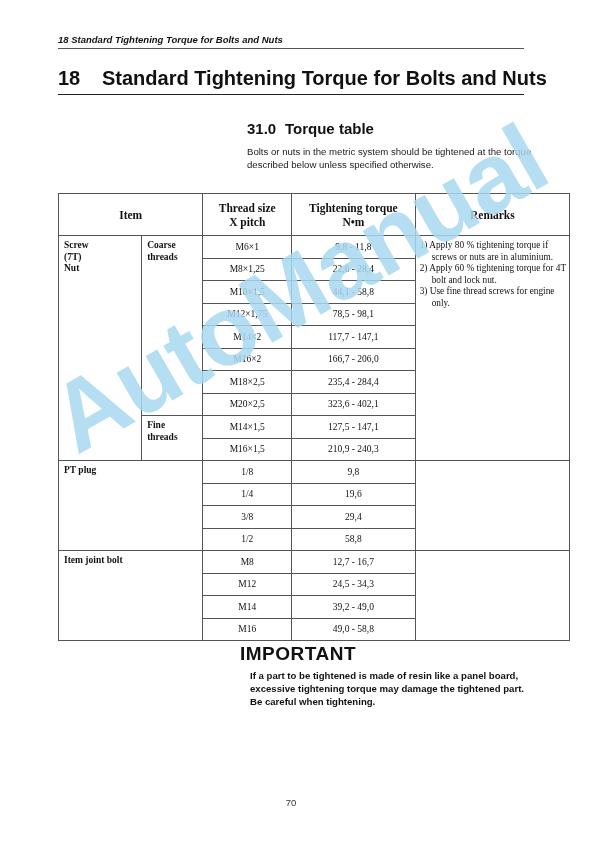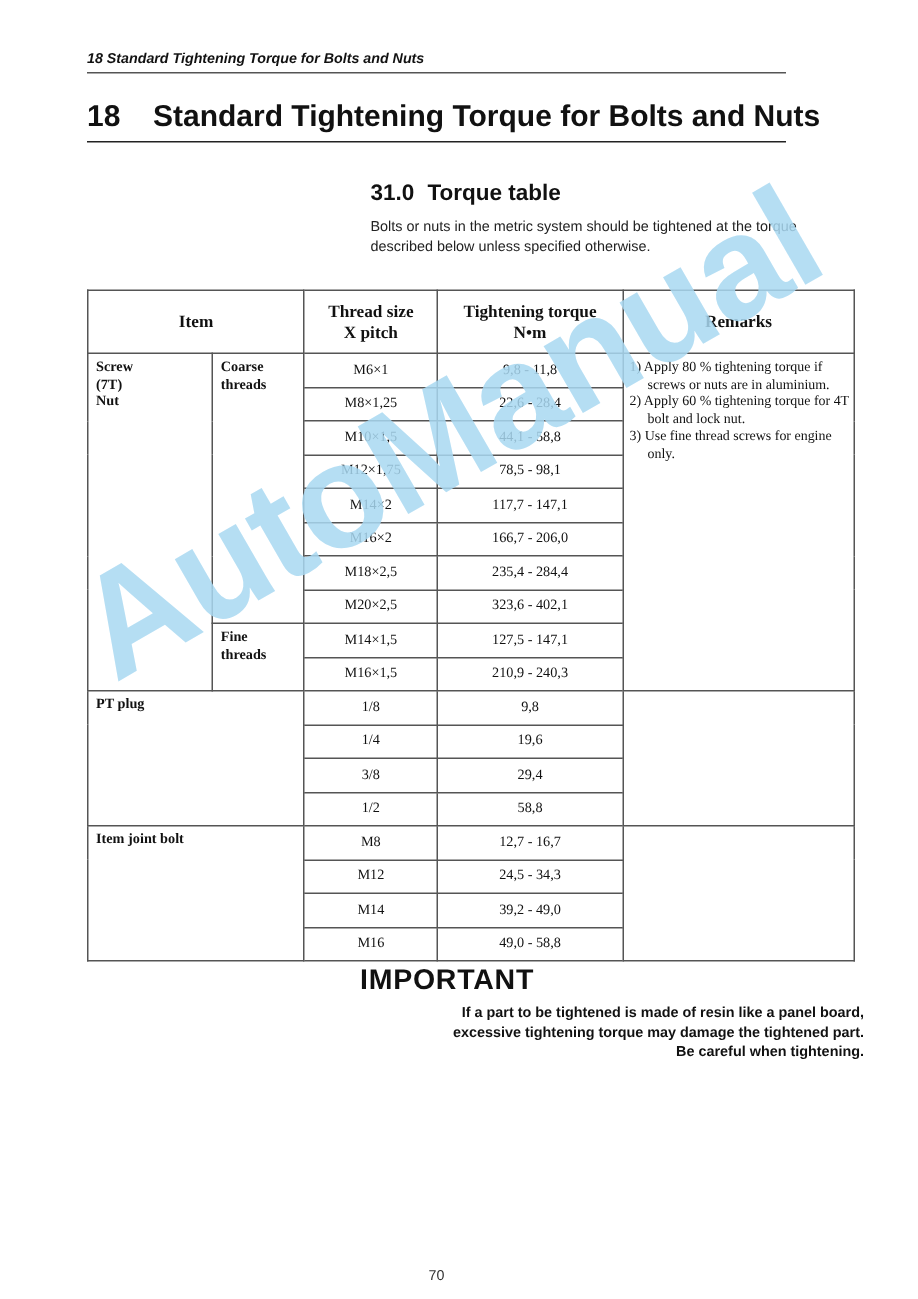--- a/index.html
+++ b/index.html
@@ -12,22 +12,22 @@
   .intro { position:absolute; left:247px; top:146px; width:290px; font-size:9.6px; line-height:12.5px; color:#222; }
   table.torque { position:absolute; left:58px; top:193px; width:512px; border-collapse:collapse; font-family:"Liberation Serif", serif; font-size:9.5px; border:1.6px solid #333; }
   table.torque th, table.torque td { border:1px solid #555; padding:0; }
   table.torque th { font-weight:bold; font-size:11.5px; height:41px; text-align:center; line-height:14px; }
   table.torque td { height:21.5px; }
   td.c { text-align:center; }
   td.l { vertical-align:top; padding:4px 0 0 5px !important; line-height:11.5px;font-weight:bold; }
   td.remarks { vertical-align:top; padding:4px 2px 0 4px !important; font-size:9.3px; line-height:11.6px;margin-top:40px; }
   .remark { padding-left:12px; text-indent:-12px; }
   .important-title { position:absolute; left:240px; top:643px; width:300px; text-align:left; font-size:19px; font-weight:900; letter-spacing:0.5px; }
-  .important-text { position:absolute; left:250px; top:669px; width:282px; text-align:right; font-size:9.6px; font-weight:bold; line-height:13px;margin-left:44px; }
-  .page-number { position:absolute; left:0; top:797px; width:582px; text-align:center; font-size:9.5px; color:#333;margin-top:48px; }
+  .important-text { position:absolute; left:250px; top:669px; width:282px; text-align:left; font-size:9.6px; font-weight:bold; line-height:13px; }
+  .page-number { position:absolute; left:0; top:797px; width:582px; text-align:center; font-size:9.5px; color:#333; }
   .watermark { position:absolute; left:60px; top:370px; font-size:98px; font-weight:bold; color:#a9d9f2; opacity:0.85; transform:rotate(-30deg); transform-origin:left center; white-space:nowrap; pointer-events:none; letter-spacing:-1px; }
 </style>
 </head>
 <body>
 
 <div class="running-header">18 Standard Tightening Torque for Bolts and Nuts</div>
 
 <div class="chapter-title">
   <span class="num">18</span><span>Standard Tightening Torque for Bolts and Nuts</span>
 </div>

